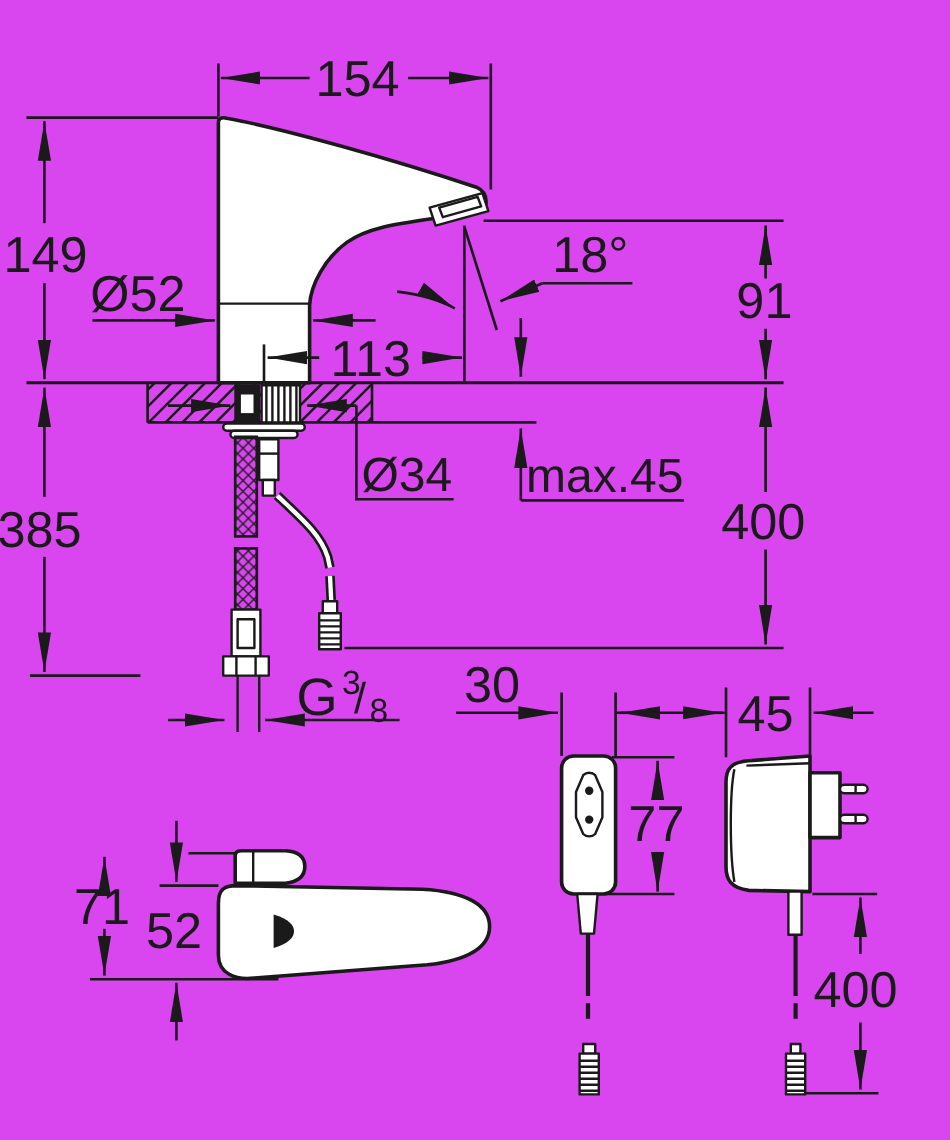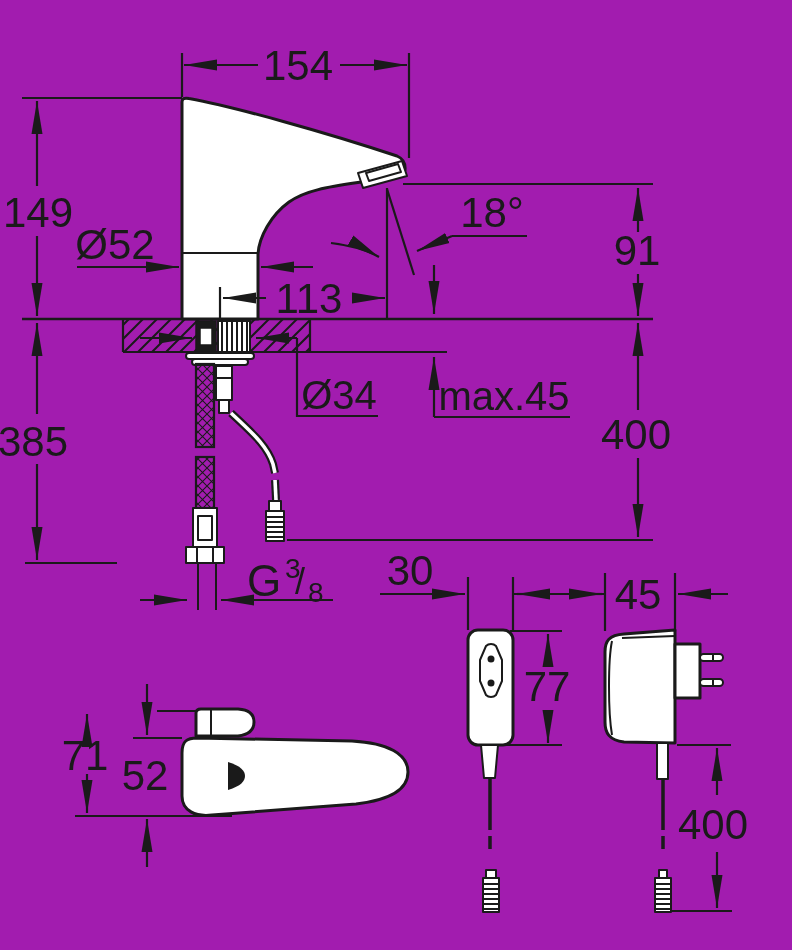--- a/index.html
+++ b/index.html
@@ -1,16 +1,16 @@
 <!DOCTYPE html>
 <html><head>
 <meta charset="utf-8">
 <style>
   html,body{margin:0;padding:0;background:#ffffff;}
-  .stage{width:792px;height:950px;background:#a21caf;position:relative;overflow:hidden;}
+  .stage{width:792px;height:950px;background:#d946ef;position:relative;overflow:hidden;}
   svg{display:block;}
   text{font-family:"Liberation Sans","DejaVu Sans",sans-serif;fill:#1a1a1a;}
   .dimtxt{font-size:42px;}
   .dimtxt-s{font-size:40px;}
   .objthin{fill:none;stroke:#1a1a1a;stroke-width:2;stroke-linejoin:round;}
   .dim{fill:none;stroke:#1a1a1a;stroke-width:2.2;}
   .ref{fill:none;stroke:#1a1a1a;stroke-width:2.6;}
   .wfill{fill:#ffffff;stroke:#1a1a1a;stroke-width:3;stroke-linejoin:round;}
   .wfillthin{fill:#ffffff;stroke:#1a1a1a;stroke-width:2;stroke-linejoin:round;}
 </style>

